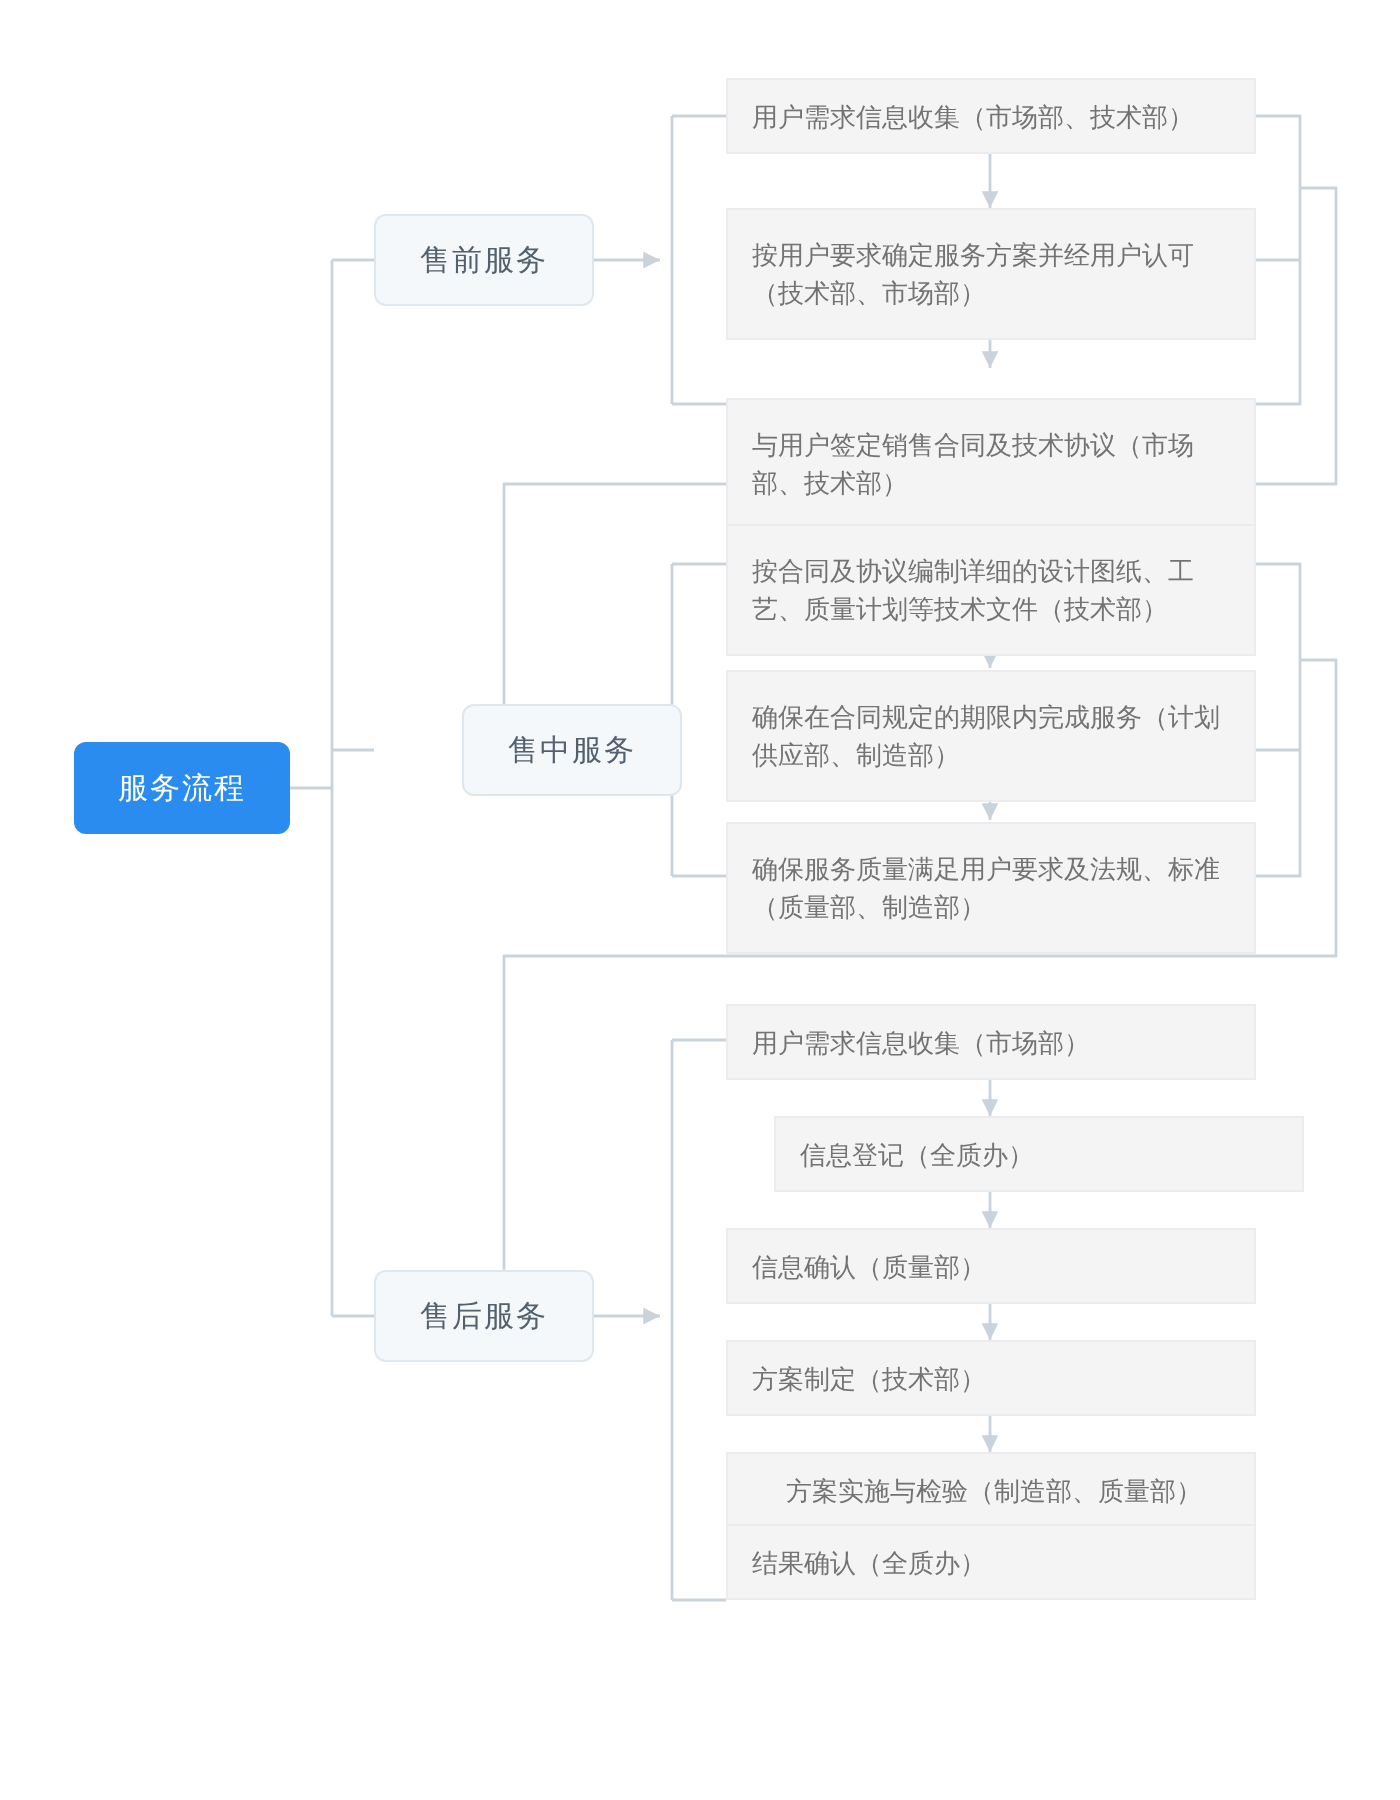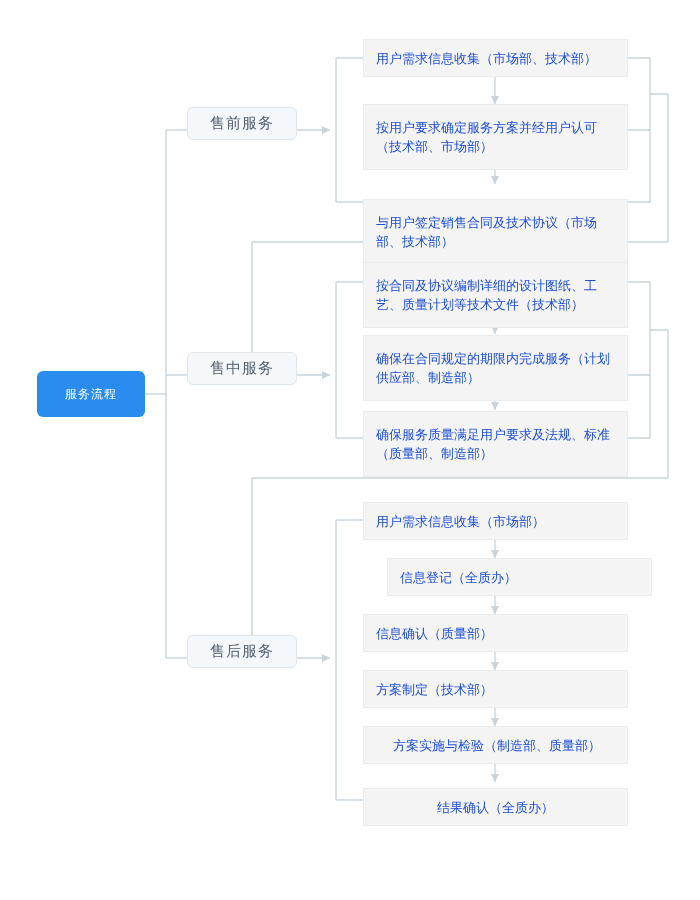--- a/index.html
+++ b/index.html
@@ -37,55 +37,55 @@
     left: 37px;
     top: 371px;
     width: 108px;
     height: 46px;
     background: #2b8cf0;
     border-radius: 6px;
     display: flex;
     align-items: center;
     justify-content: center;
     color: #ffffff;
-    font-size: 12px;
+    font-size: 15px;
     letter-spacing: 1px;
     box-sizing: border-box;
   }
 
   
   .phase-node {
     position: absolute;
     left: 187px;
     width: 110px;
-    height: 33px;
+    height: 46px;
     background: #f4f8fb;
     border: 1px solid #dfe6ec;
     border-radius: 6px;
     display: flex;
     align-items: center;
     justify-content: center;
     color: #53606e;
     font-size: 15px;
     letter-spacing: 1px;
     box-sizing: border-box;
   }
   .phase-0 { top: 107px; }
-  .phase-1 { top: 352px; }
+  .phase-1 { top: 352px; margin-left: 44px; }
   .phase-2 { top: 635px; text-align: right; }
 
   
   .leaf-node {
     position: absolute;
     left: 363px;
     width: 265px;
     background: #f4f4f5;
     border: 1px solid #ececee;
     box-sizing: border-box;
-    color: #1d4ed8;
+    color: #737373;
     font-size: 13px;
     line-height: 19px;
     padding: 9px 12px;
     display: flex;
     align-items: center;
   }
   .leaf-node span { display: block; }
 
   .h1 { height: 38px; }
   .h2 { height: 66px; }
@@ -204,17 +204,17 @@
   </div>
 
   <div class="leaf-node h1" style="top:614px;">
     <span>信息确认（质量部）</span>
   </div>
 
   <div class="leaf-node h1" style="top:726px;padding-left:29px;">
     <span>方案实施与检验（制造部、质量部）</span>
   </div>
 
-  <div class="leaf-node h1" style="top:788px;justify-content:center;">
+  <div class="leaf-node h1" style="top:762px;">
     <span>结果确认（全质办）</span>
   </div>
 
 </div>
 
 </body></html>

